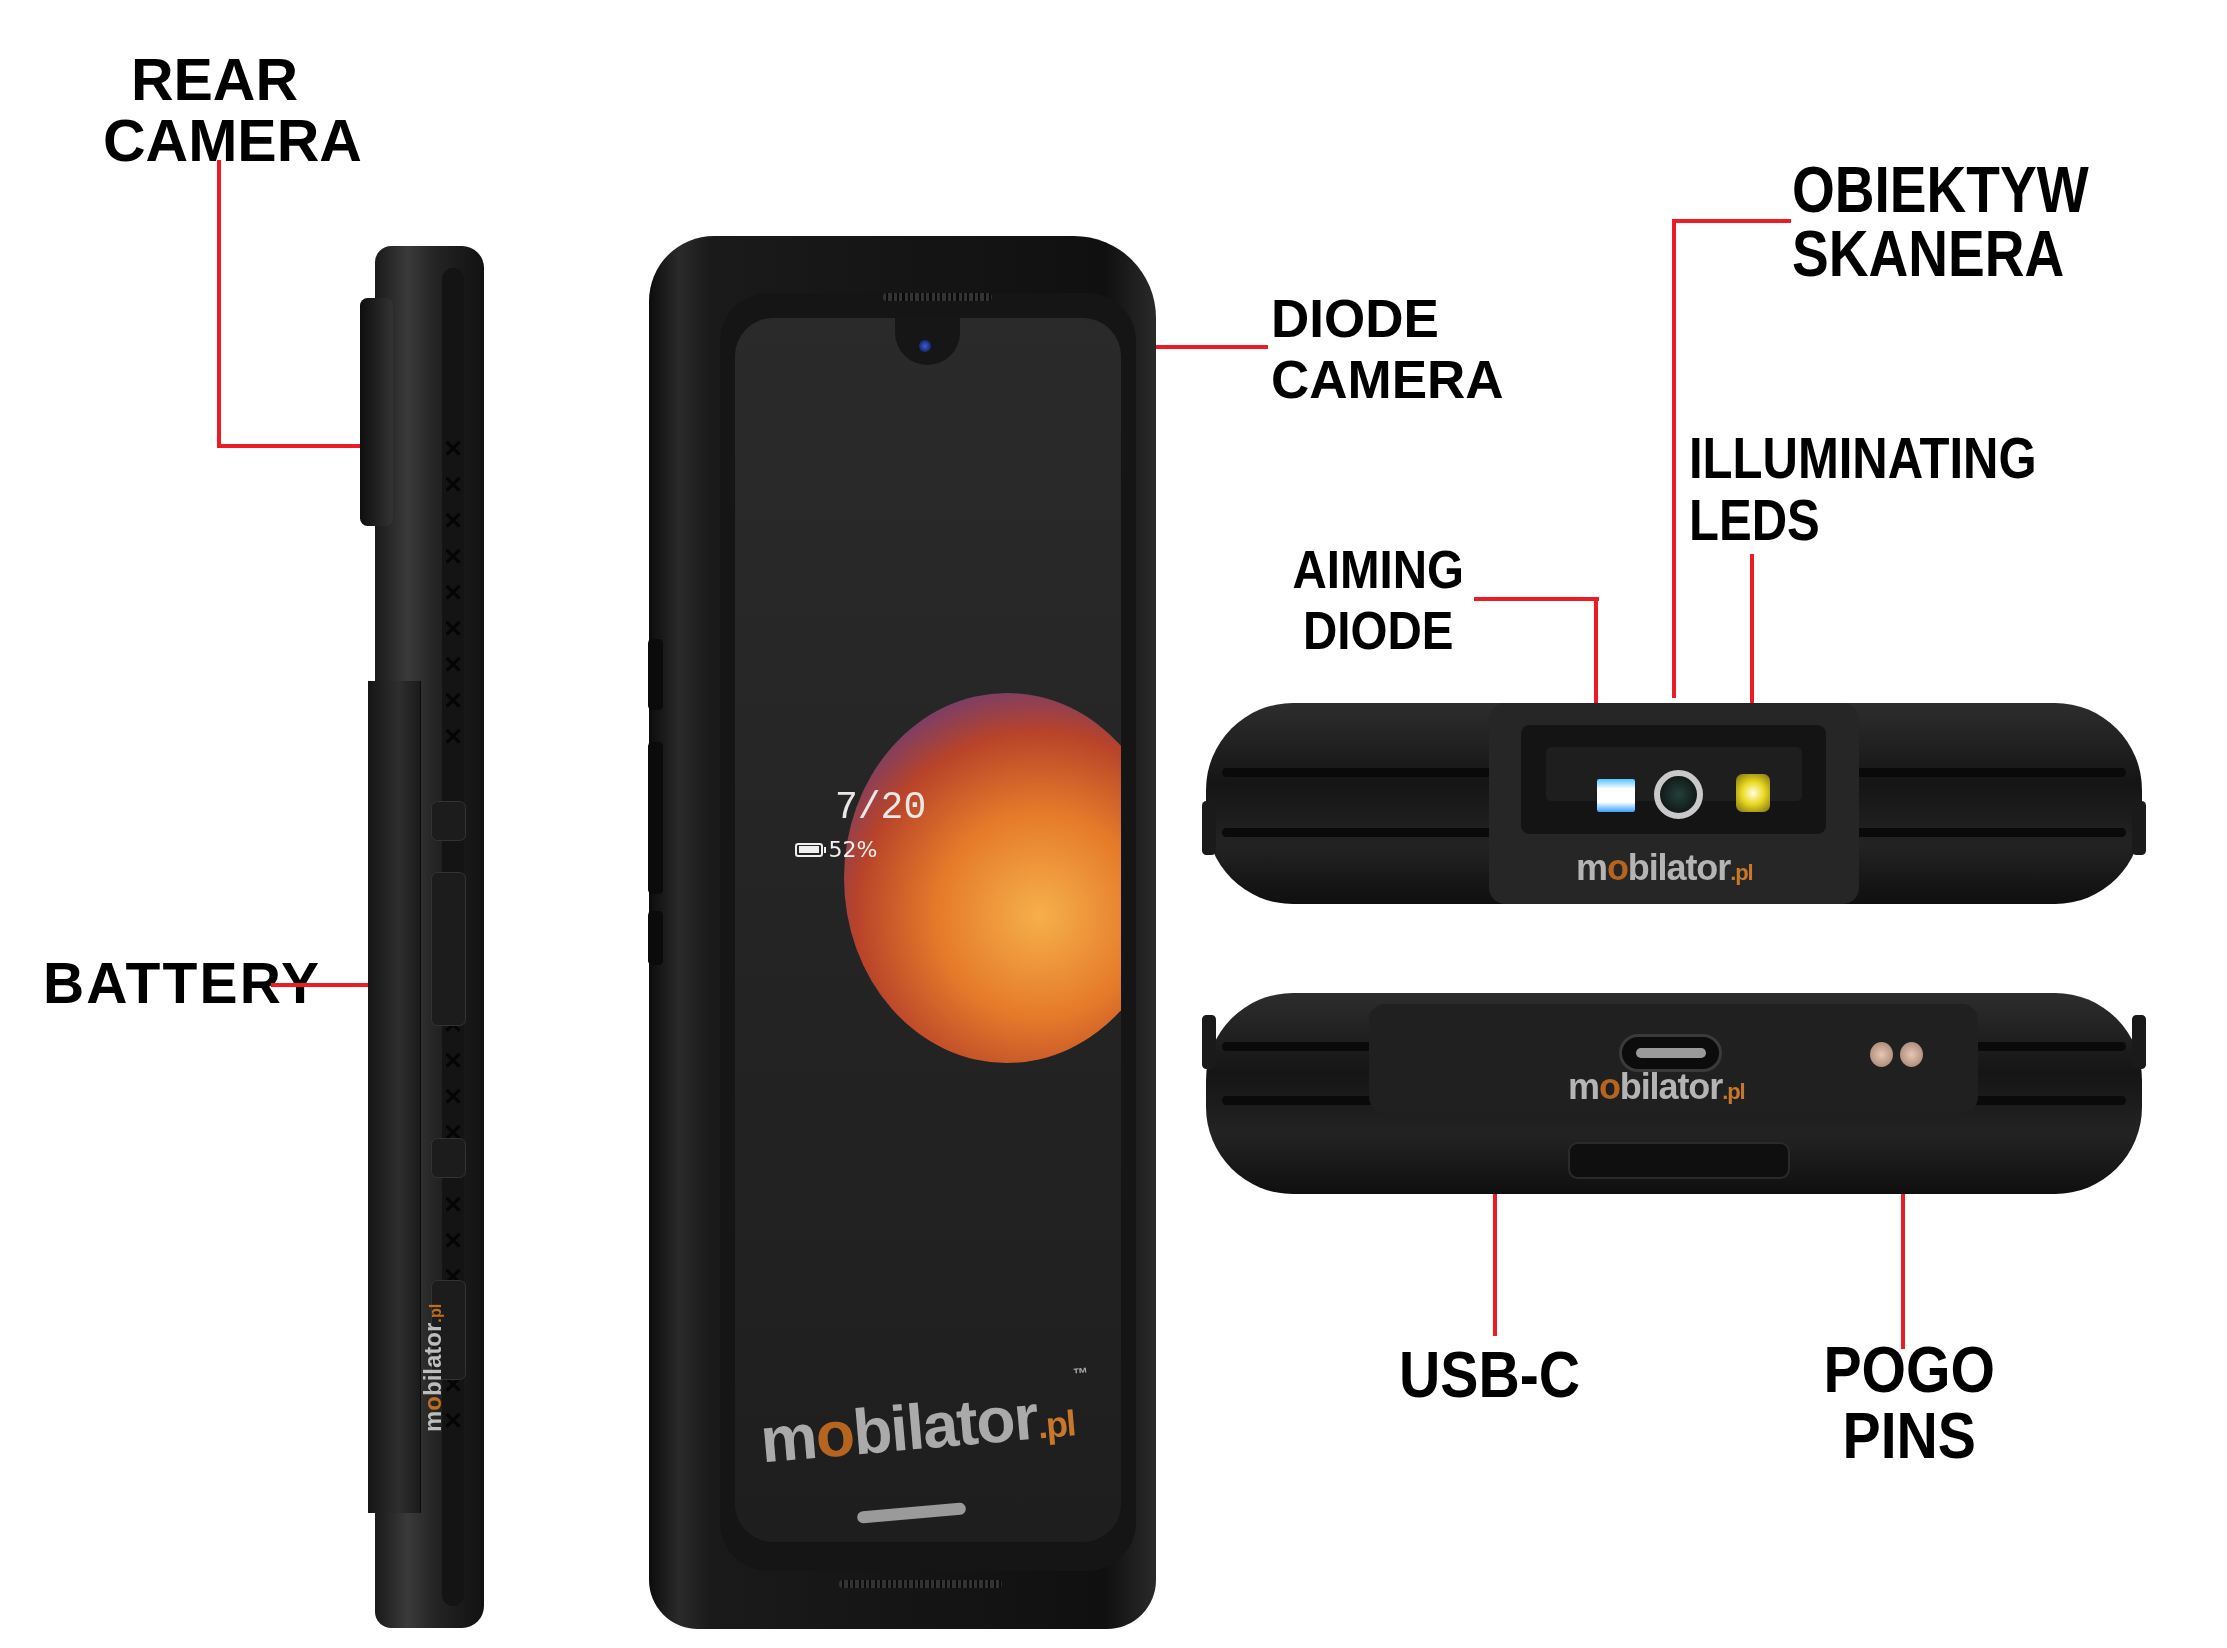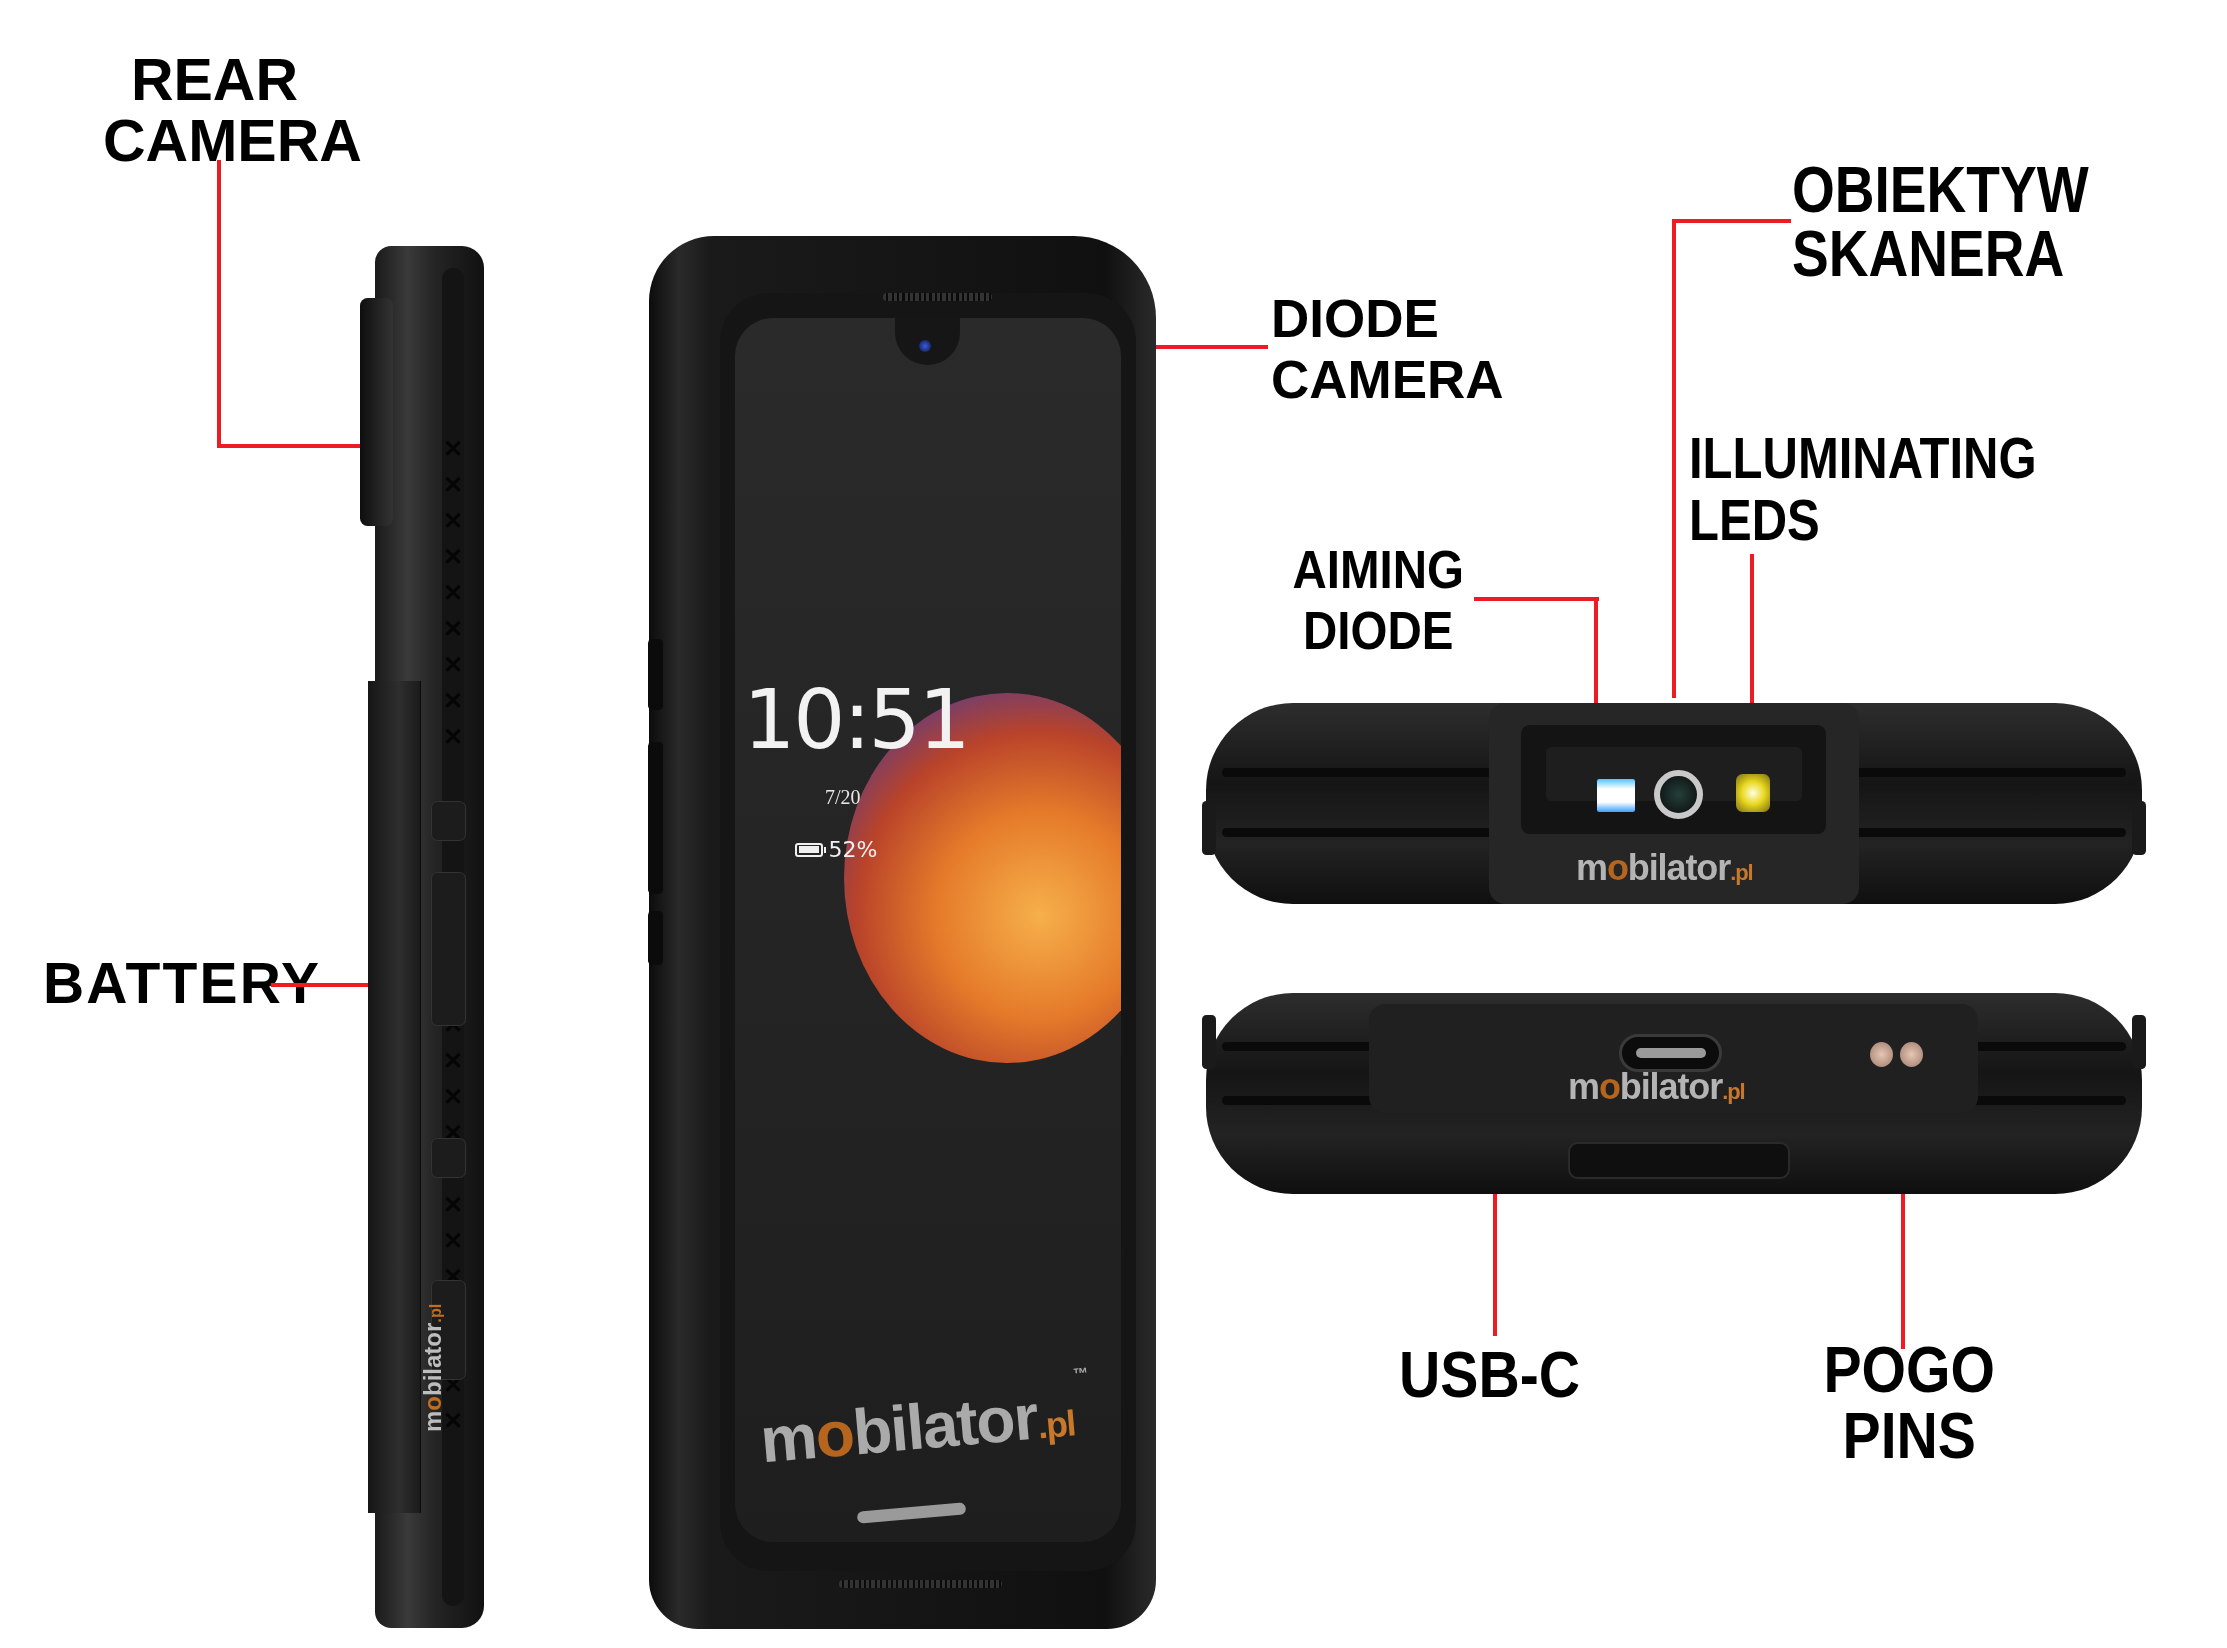--- a/index.html
+++ b/index.html
@@ -24,21 +24,21 @@
   
   .front { position:absolute; left:649px; top:236px; width:507px; height:1393px; }
   .front .frame { position:absolute; left:0; top:0; width:100%; height:100%; background:linear-gradient(90deg,#0c0c0c,#2a2a2a 6%,#1a1a1a 12%,#101010 90%,#2a2a2a); border-radius:65px 82px 49px 49px; }
   .front .bezel { position:absolute; left:71px; top:57px; width:416px; height:1278px; background:#151515; border-radius:49px; }
   .front .screen { position:absolute; left:86px; top:82px; width:386px; height:1224px; background:linear-gradient(180deg,#2a2a2a,#232323 60%,#1e1e1e); border-radius:38px; overflow:hidden; }
   .front .notch { position:absolute; left:160px; top:-5.4px; width:65px; height:52px; background:#161616; border-radius:0 0 33px 33px; }
   .front .cam { position:absolute; left:184px; top:22px; width:12px; height:12px; border-radius:50%; background:radial-gradient(circle,#3a5bd8,#0a1440); }
   .front .speaker { position:absolute; left:234px; top:49px; width:109px; height:7.6px; border-radius:3.8px; background:repeating-linear-gradient(90deg,#333 0 3.3px,#0a0a0a 3.3px 5.4px); }
   .planet { position:absolute; left:109px; top:375px; width:326px; height:370px; border-radius:50%; background:radial-gradient(circle at 60% 60%,#f6b04a 0%,#e57a2a 35%,#b8432a 62%,#6a3d78 82%,#2a2a2a 100%); }
   .time { position:absolute; left:8.2px; top:354px; font-size:82px; color:#f2f2f2; font-weight:normal; letter-spacing:-2.2px; font-family:"DejaVu Sans", sans-serif; }
-  .date { position:absolute; left:90px; top:468px; font-size:20px; color:#e8e8e8; font-family:Liberation Serif, serif; }
+  .date { position:absolute; left:100px; top:468px; font-size:38px; color:#e8e8e8; font-family:Liberation Mono, monospace; }
   .batt-row { position:absolute; left:60px; top:519px; display:flex; align-items:center; gap:5.4px; color:#f0f0f0; font-size:22px; font-family:"DejaVu Sans", sans-serif; }
   .batt-ico { width:28px; height:14px; border:2.2px solid #f0f0f0; border-radius:3.3px; position:relative; box-sizing:border-box; }
   .batt-ico::after { content:""; position:absolute; right:-5.4px; top:2.7px; width:2.2px; height:5.4px; background:#f0f0f0; }
   .batt-ico .fill { position:absolute; left:1.6px; top:1.6px; right:1.6px; bottom:1.6px; background:#f0f0f0; }
   .front .logo { position:absolute; left:24.5px; top:1072px; font-size:64px; font-weight:bold; color:#aaaaaa; transform:rotate(-5deg); letter-spacing:-1.6px; }
   .front .logo .o { color:#b5651d; }
   .front .logo .pl { color:#c8782a; font-size:36px; }
   .front .logo .tm { position:absolute; right:-16.3px; top:-11px; font-size:15.2px; color:#aaa; }
   .front .homebar { position:absolute; left:122px; top:1189px; width:109px; height:12px; border-radius:6px; background:#9a9a9a; transform:rotate(-5deg); }
   .front .sidebtn { position:absolute; left:-1.1px; width:15.2px; background:#0b0b0b; border-radius:4.4px; }
@@ -134,21 +134,20 @@
 <div class="front">
   <div class="frame"></div>
   <div class="sidebtn" style="top:403px; height:71px;"></div>
   <div class="sidebtn" style="top:506px; height:152px;"></div>
   <div class="sidebtn" style="top:675px; height:54px;"></div>
   <div class="bezel"></div>
   <div class="screen">
     <div class="planet"></div>
     <div class="notch"></div>
     <div class="cam"></div>
-    <div class="time">10:51</div>
     <div class="date">7/20</div>
     <div class="batt-row">
       <div class="batt-ico">
           <div class="fill"></div>
         </div>
       <span>52%</span>
     </div>
     <div class="logo">
       <span>m</span><span class="o">o</span><span>bilator</span><span class="pl">.pl</span><span class="tm">™</span>
     </div>

